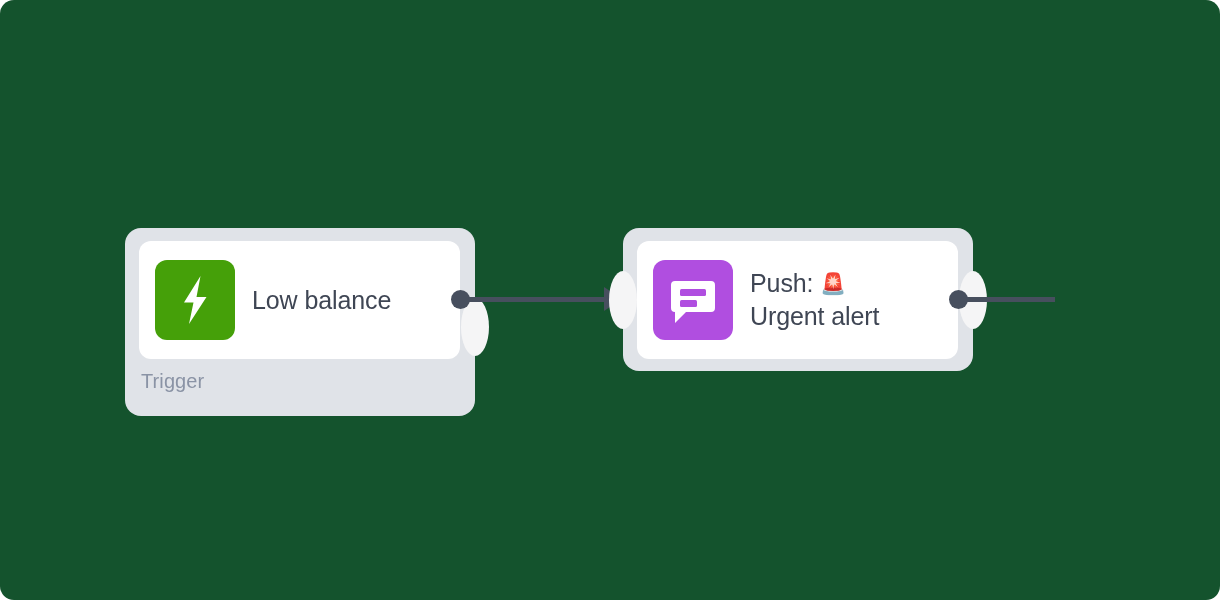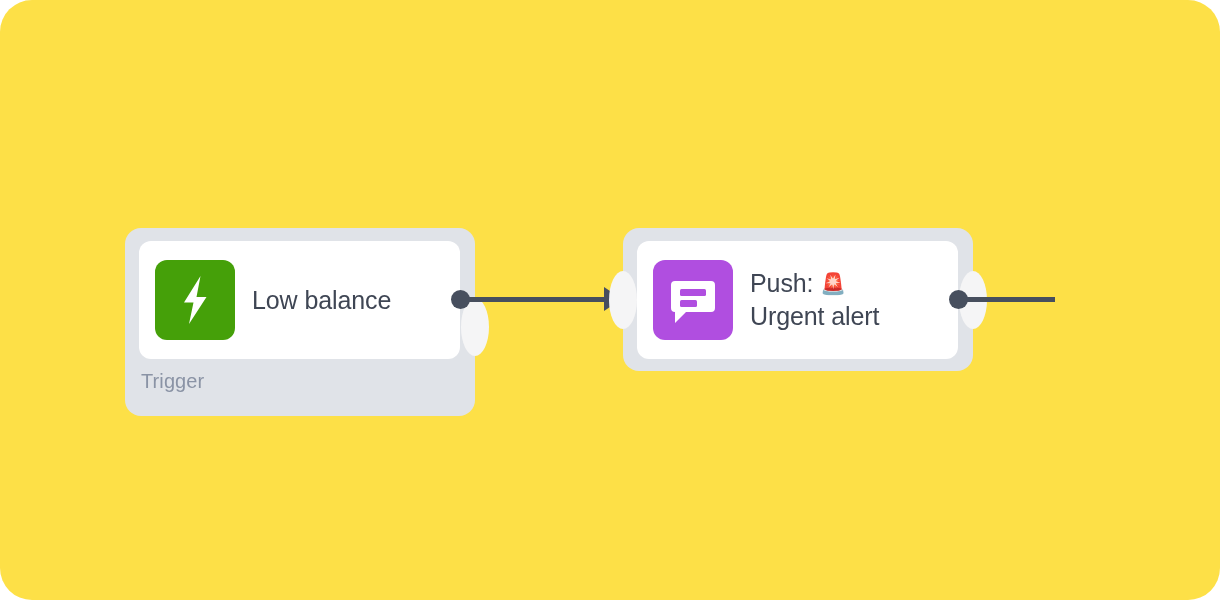--- a/index.html
+++ b/index.html
@@ -11,22 +11,22 @@
     width: 1220px;
     height: 600px;
     font-family: "Liberation Sans", sans-serif;
     overflow: hidden;
   }
 
   #canvas {
     position: relative;
     width: 1220px;
     height: 600px;
-    background: #fde047;
-    border-radius: 32px;
+    background: #14532d;
+    border-radius: 14px;
     overflow: hidden;
   }
 
   
   .node {
     position: absolute;
     background: #e0e3e8;
     border-radius: 16px;
     box-sizing: border-box;
   }

